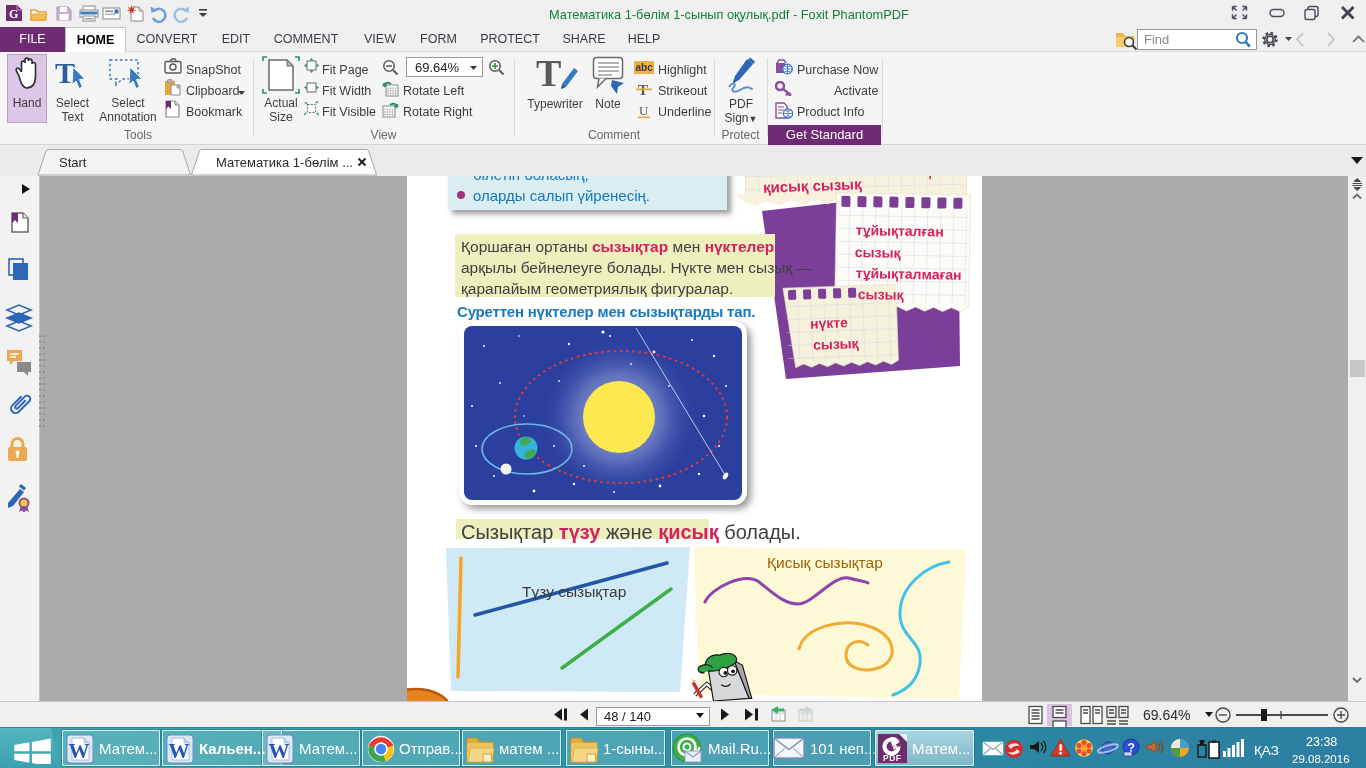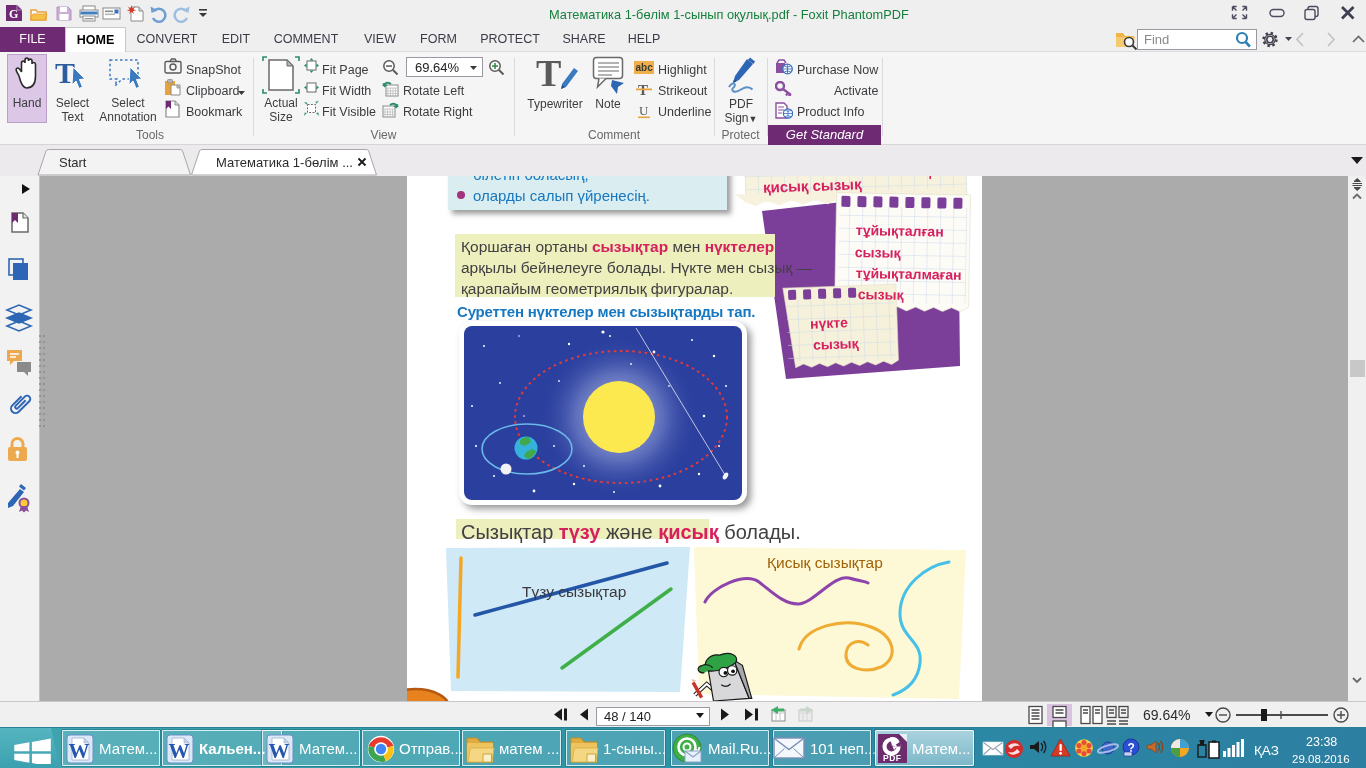--- a/index.html
+++ b/index.html
@@ -147,21 +147,21 @@
       <path d="M243 15 l5.5-5.5 5.5 5.5" fill="none" stroke="#6a6a72" stroke-width="1.7"></path>
     </svg>
   </div>
 
   <div id="ribbon">
     <div class="rsep" style="left:253px"></div>
     <div class="rsep" style="left:514px"></div>
     <div class="rsep" style="left:714px"></div>
     <div class="rsep" style="left:767px"></div>
     <div class="rsep" style="left:882px"></div>
-    <div class="glabel" style="left:12px;width:253px;padding-left:23px;">Tools</div>
+    <div class="glabel" style="left:0;width:253px;padding-left:23px;">Tools</div>
     <div class="glabel" style="left:253px;width:261px;">View</div>
     <div class="glabel" style="left:514px;width:200px;">Comment</div>
     <div class="glabel" style="left:714px;width:53px;">Protect</div>
 
     <div class="abs" style="left:7px;top:2px;width:40px;height:69px;background:#dcc7e6;border:1px solid #bb9fc9;"></div>
     <svg class="abs" style="left:13px;top:4px;" width="28" height="40" viewBox="0 0 28 40">
       <path d="M6 20 C4 16 2 14 3.5 12.5 C5 11 7 13 8.5 16 L8.5 7 C8.5 4.5 12 4.5 12 7 L12 4 C12 1.5 15.5 1.5 15.5 4 L15.5 5 C15.5 2.5 19 2.5 19 5 L19 8 C19 6 22.5 6 22.5 8.5 L22.5 20 C22.5 28 19 32 13.5 32 C9.5 32 7.5 26 6 20 Z" fill="#fff" stroke="#2b2b2b" stroke-width="1.6"></path>
     </svg>
     <div class="rbtn-lab abs" style="left:7px;top:44px;width:40px;">Hand</div>
 
@@ -318,21 +318,21 @@
       <path d="M8 8 L16 14 M13 12 l-2 2.5 M15.5 13.5 l-2 2.5" stroke="#8a4f9e" stroke-width="2.2"></path>
     </svg>
     <div class="rsmall" style="left:797px;top:32px;margin-left:37px;">Activate</div>
     <svg class="abs" style="left:775px;top:50px;" width="18" height="17" viewBox="0 0 18 17">
       <path d="M1 1 h8 l3 3 v12 h-11z" fill="#fff" stroke="#8a4f9e" stroke-width="1.4"></path>
       <path d="M3 5 h6 M3 8 h6 M3 11 h4" stroke="#8a4f9e" stroke-width="1"></path>
       <circle cx="13" cy="11.5" r="4.6" fill="#fff" stroke="#3a6fbf" stroke-width="1.2"></circle>
       <path d="M8.7 11.5 h8.6 M13 7 v9 M10 8.3 a5.2 5.2 0 0 0 6 0 M10 14.7 a5.2 5.2 0 0 1 6 0" fill="none" stroke="#3a6fbf" stroke-width="0.8"></path>
     </svg>
     <div class="rsmall" style="left:797px;top:53px;">Product Info</div>
-    <div class="abs" style="left:768px;top:73px;width:113px;height:20px;background:#6e2a73;color:#fff;font-size:13px;text-align:center;line-height:20px;font-style:italic;">Get Standard</div>
+    <div class="abs" style="left:768px;top:73px;width:113px;height:20px;background:#6e2a73;color:#fff;font-size:13px;text-align:center;line-height:20px;">Get Standard</div>
   </path>
     </div>
 
   <div id="doctabs">
     <svg class="abs" style="left:0;top:0;" width="1366" height="31" viewBox="0 0 1366 31">
       <path d="M38 30 L46 6 Q46.8 4.5 48.5 4.5 L180 4.5 Q182 4.5 182.6 6 L190.5 30 Z" fill="#f4f3f4" stroke="#a8a6a8" stroke-width="1"></path>
       <text x="59" y="22" font-size="13" fill="#2b2b2b">Start</text>
       <path d="M191.5 30 L199.5 6 Q200.2 4.5 202 4.5 L366 4.5 Q368 4.5 368.6 6 L376.5 30 Z" fill="#ffffff" stroke="#a8a6a8" stroke-width="1"></path>
       <text x="216" y="22" font-size="13" fill="#2b2b2b">Математика 1-бөлім ...</text>
       <g stroke="#1a1a1a" stroke-width="1.8">

